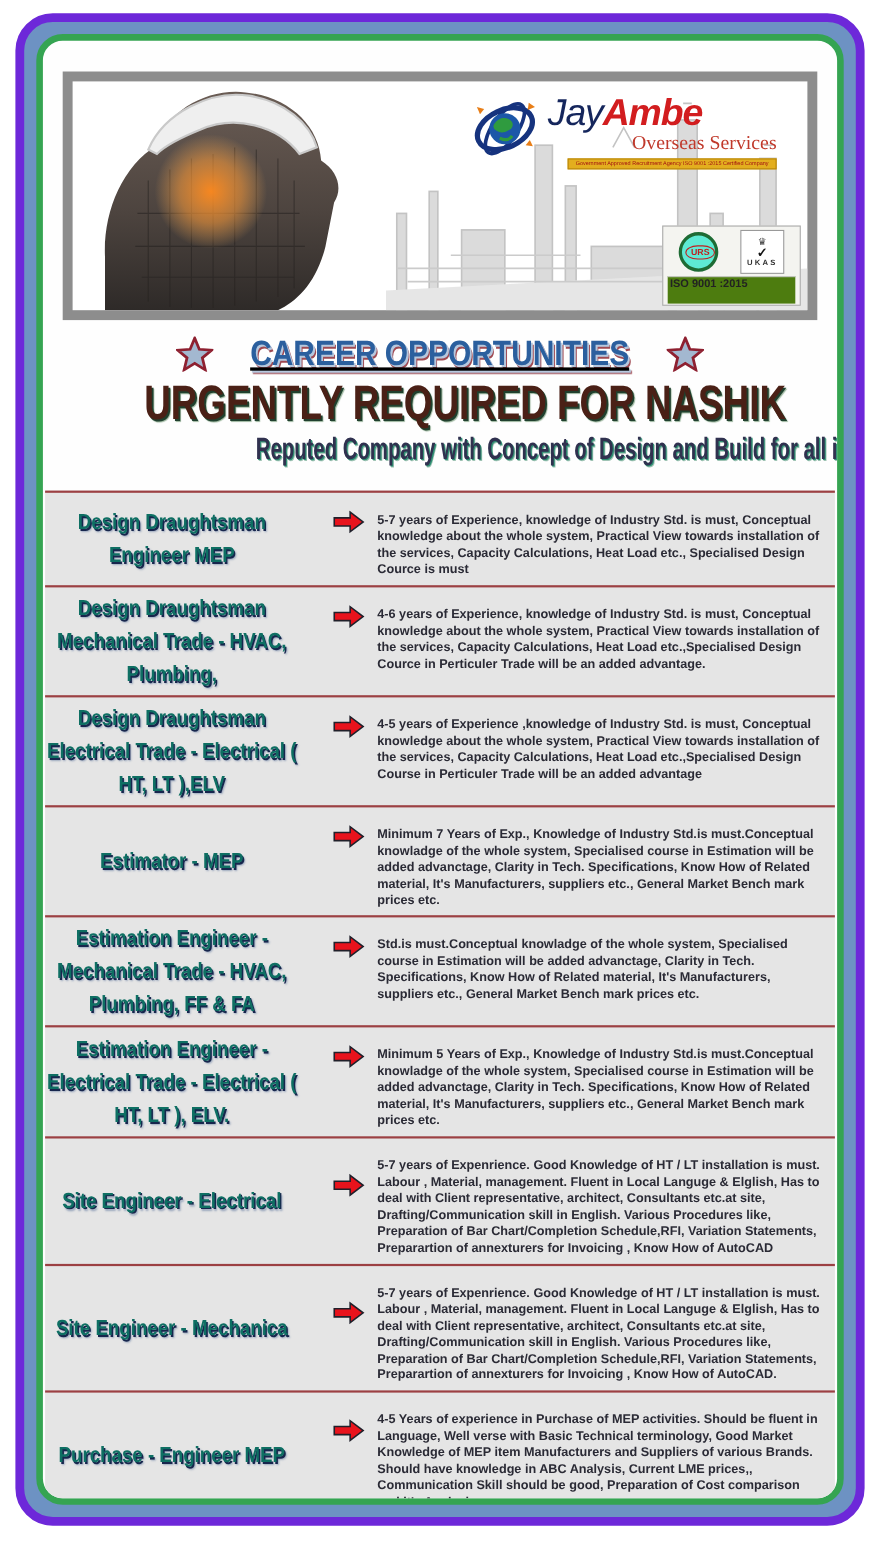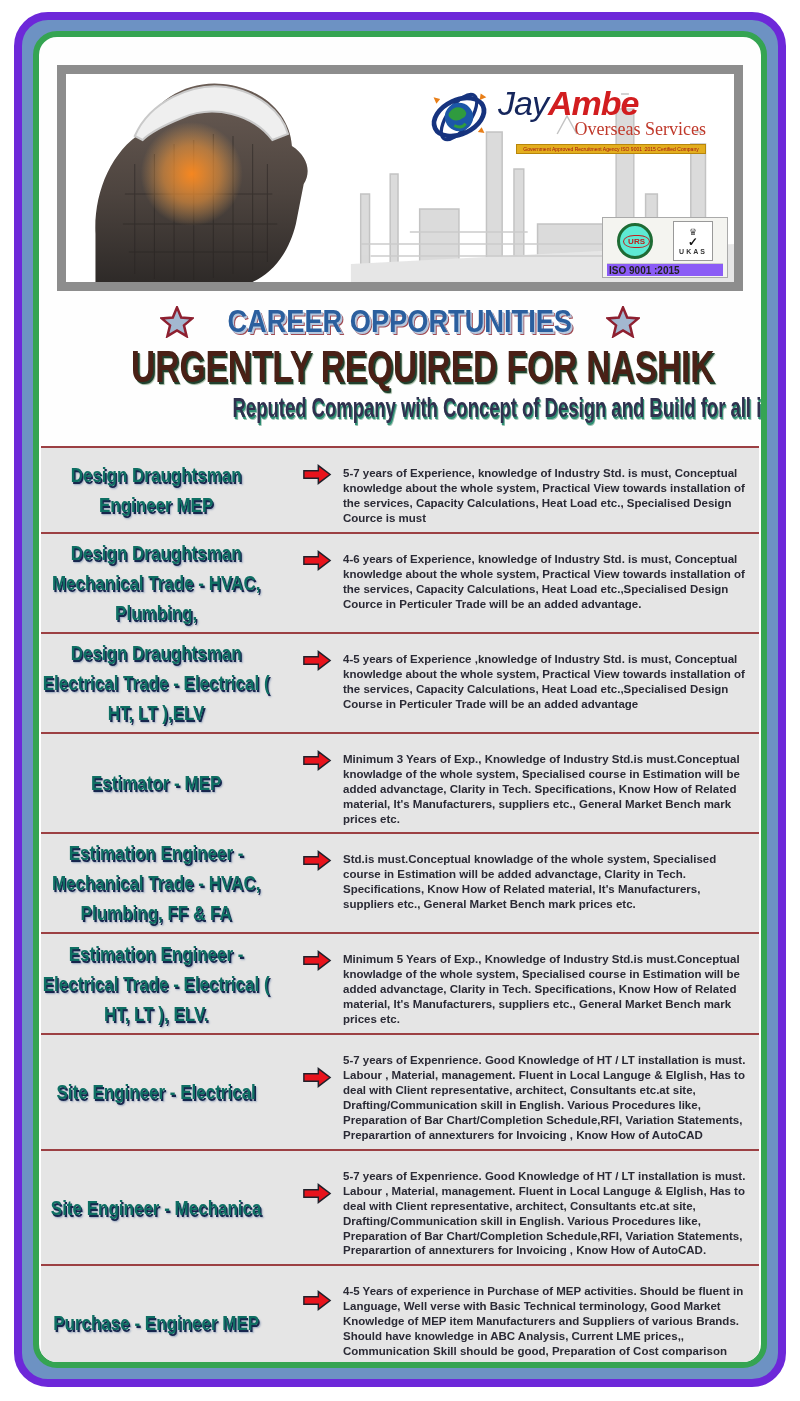--- a/index.html
+++ b/index.html
@@ -19,27 +19,27 @@
   .logo-ribbon { margin-top:4px; background:#e3ae1e; border:1px solid #b8860b; color:#a31212; font-size:5px; text-align:center;
                  padding:1px 4px; white-space:nowrap; overflow:hidden; width:190px; margin-left:18px; }
   .iso-box { position:absolute; right:6px; bottom:4px; width:126px; background:#f4f4f0; border:1px solid #aaa; padding:3px 4px 1px 4px; }
   .iso-seals { display:flex; justify-content:space-around; align-items:center; }
   .urs-seal { width:36px; height:36px; border-radius:50%; border:3px solid #1e6b34; display:flex; align-items:center; justify-content:flex-end; background:#5eead4; }
   .urs-core { border:1.5px solid #c02020; border-radius:50%/60%; color:#c02020; font-size:8px; font-weight:bold; padding:1px 4px; }
   .ukas-seal { width:40px; height:40px; border:1px solid #999; background:#fff; display:flex; flex-direction:column; align-items:center; justify-content:center; line-height:1; }
   .ukas-crown { font-size:9px; color:#444; }
   .ukas-check { font-size:12px; color:#111; font-weight:bold; margin-top:-1px; }
   .ukas-word { font-size:7px; letter-spacing:2px; color:#333; font-weight:bold; }
-  .iso-label { font-size:10px; font-weight:bold; color:#222; background:#8b5cf6; text-align:left; margin-top:2px; border-top:1px solid #ccc; padding:1px 2px 0 2px; }
+  .iso-label { font-size:10px; font-weight:bold; color:#222; background:#4d7c0f; text-align:left; margin-top:2px; border-top:1px solid #ccc; padding:1px 2px 12px 2px; }
 
   
   .cz { display:inline-block; white-space:nowrap; transform-origin:center; }
 
   
-  .career-row { margin-top:12px; text-align:center; display:flex; align-items:center; justify-content:center; gap:3px; }
+  .career-row { margin-top:12px; text-align:center; display:flex; align-items:center; justify-content:center; gap:3px;text-decoration:underline; }
   .career-title { font-size:32px; font-weight:bold; color:#2b5f9e; transform:scaleX(.85);
                   text-shadow:2px 2px 0 #b6c8de, 3px 3px 0 #a04a52; letter-spacing:0px; }
   .star-icon svg { display:block; }
   .urgent-title-row { text-align:left; margin-top:2px; }
   .urgent-title { font-size:44px; font-weight:bold; color:#4a2016; transform:scaleX(.76);
                   text-shadow:2px 2px 0 #20402e, 3px 3px 1px #9db79f; }
   .sub-title-row { text-align:center; margin-top:0px; }
   .sub-title { font-size:28px; font-weight:bold; color:#30314f; transform:scaleX(.66);
                text-shadow:1.5px 1.5px 0 #2e8f73, 2.5px 2.5px 0 #9fc3b4; }
 
@@ -202,21 +202,21 @@
 
     <div class="job-row" style="min-height:82px">
       <div class="job-title-cell">
             <div class="job-title-inner">Estimator - MEP</div>
           </div>
       <div class="job-arrow-cell">
             <svg width="32" height="21" viewBox="0 0 24 16">
               <path d="M2 5.2 H13 V1.2 L22 8 L13 14.8 V10.8 H2 Z" fill="#e8131c" stroke="#20202a" stroke-width="1.1"></path>
             </svg>
           </div>
-      <div class="job-desc-cell">Minimum 3 Years of Exp., Knowledge of Industry Std.is must.Conceptual knowladge of the whole system, Specialised course in Estimation will be added advanctage, Clarity in Tech. Specifications, Know How of Related material, It's Manufacturers, suppliers etc., General Market Bench mark prices etc.</div>
+      <div class="job-desc-cell">Minimum 7 Years of Exp., Knowledge of Industry Std.is must.Conceptual knowladge of the whole system, Specialised course in Estimation will be added advanctage, Clarity in Tech. Specifications, Know How of Related material, It's Manufacturers, suppliers etc., General Market Bench mark prices etc.</div>
     </div>
 
     <div class="job-row" style="min-height:73px">
       <div class="job-title-cell">
             <div class="job-title-inner">Estimation Engineer - Mechanical Trade - HVAC, Plumbing, FF &amp; FA</div>
           </div>
       <div class="job-arrow-cell">
             <svg width="32" height="21" viewBox="0 0 24 16">
               <path d="M2 5.2 H13 V1.2 L22 8 L13 14.8 V10.8 H2 Z" fill="#e8131c" stroke="#20202a" stroke-width="1.1"></path>
             </svg>

